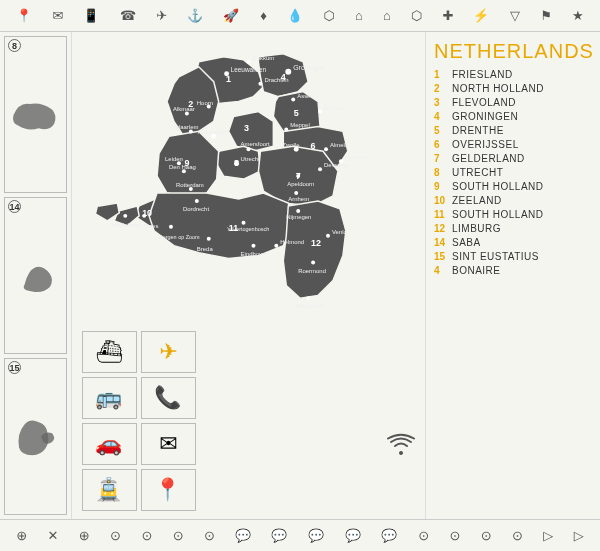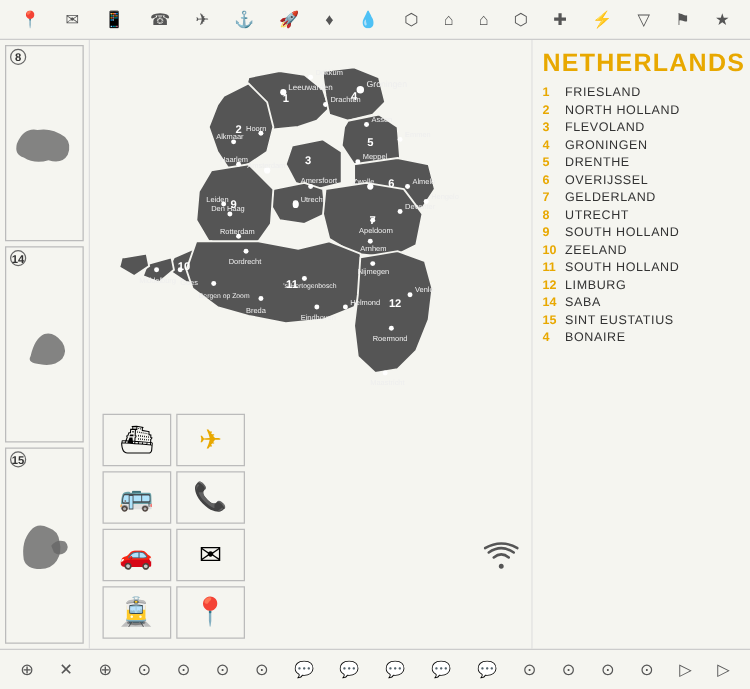--- a/index.html
+++ b/index.html
@@ -114,21 +114,21 @@
       width: 175px;
       background: #f5f5f0;
       border-left: 1px solid #ddd;
       padding: 8px 8px;
       display: flex;
       flex-direction: column;
     }
 
     .legend-title {
       font-size: 20px;
-      font-weight: bold;
+      font-weight: normal;
       color: #e8a800;
       letter-spacing: 1px;
       margin-bottom: 6px;
       text-align: center;
     }
 
     .legend-list {
       flex: 1;
       overflow: hidden;
     }

